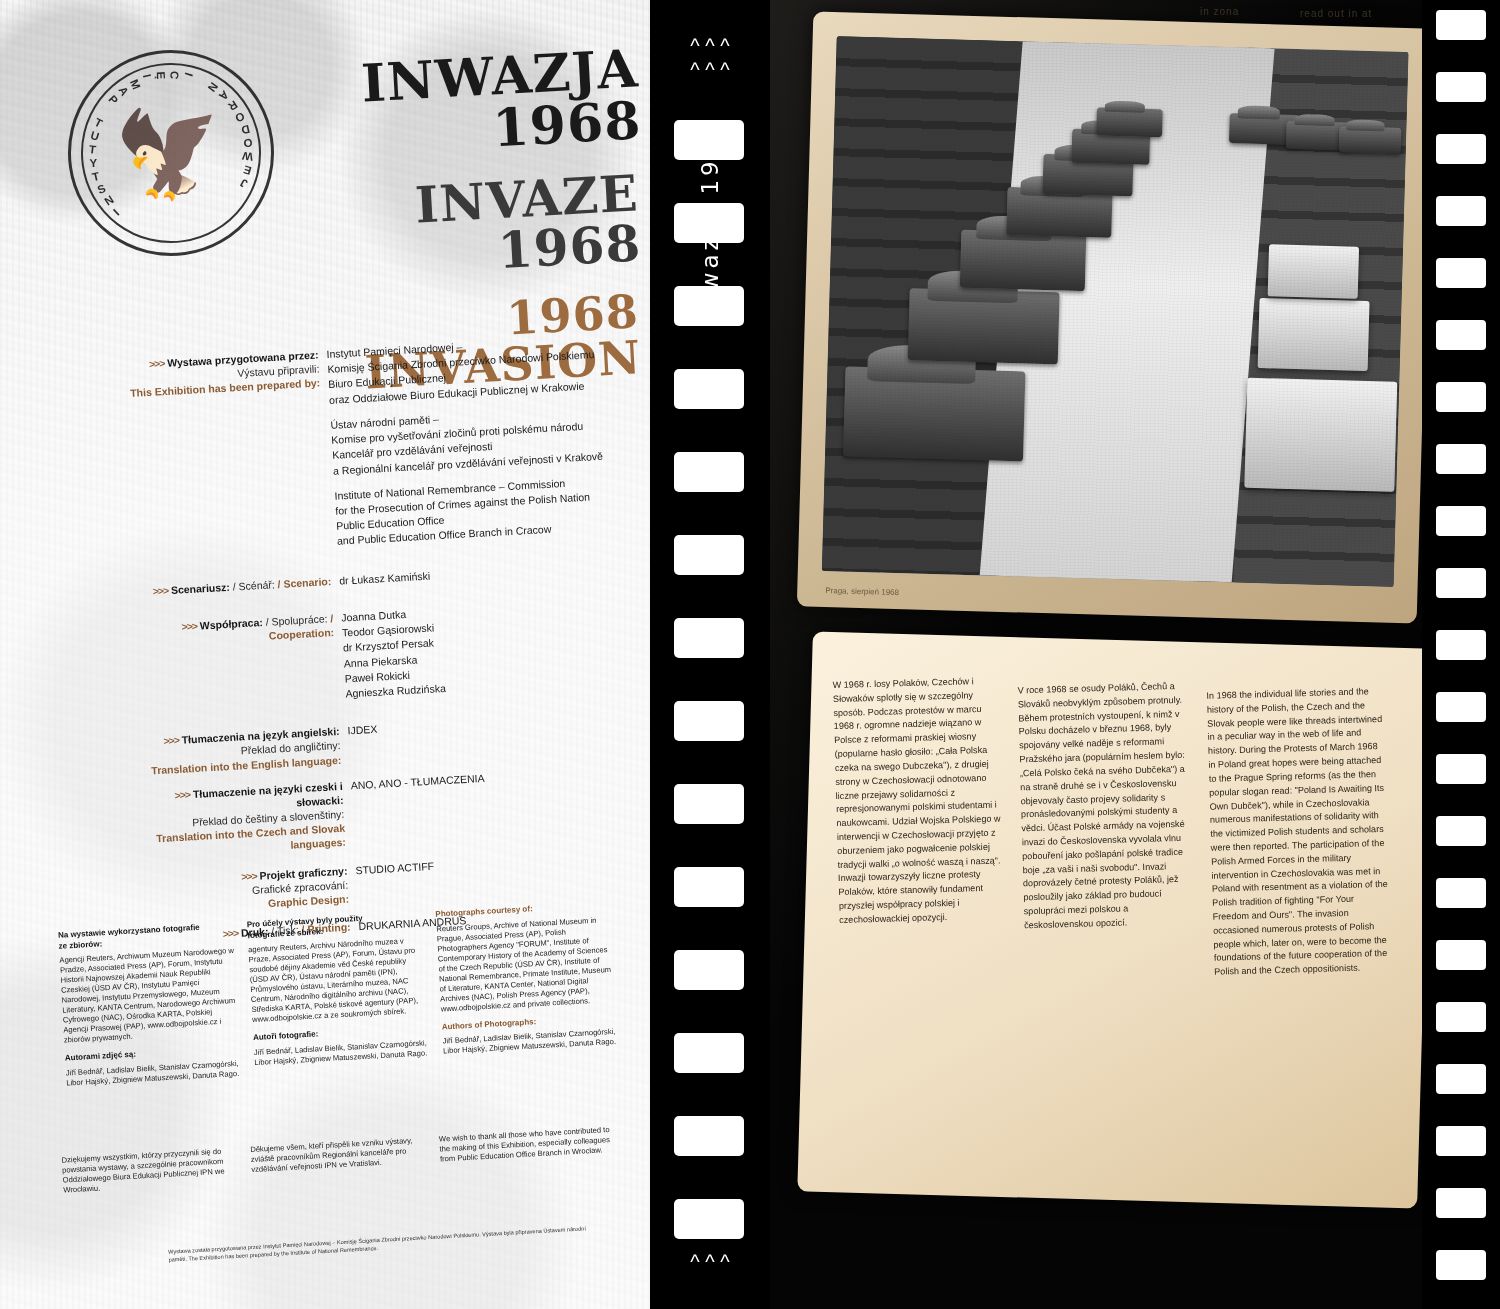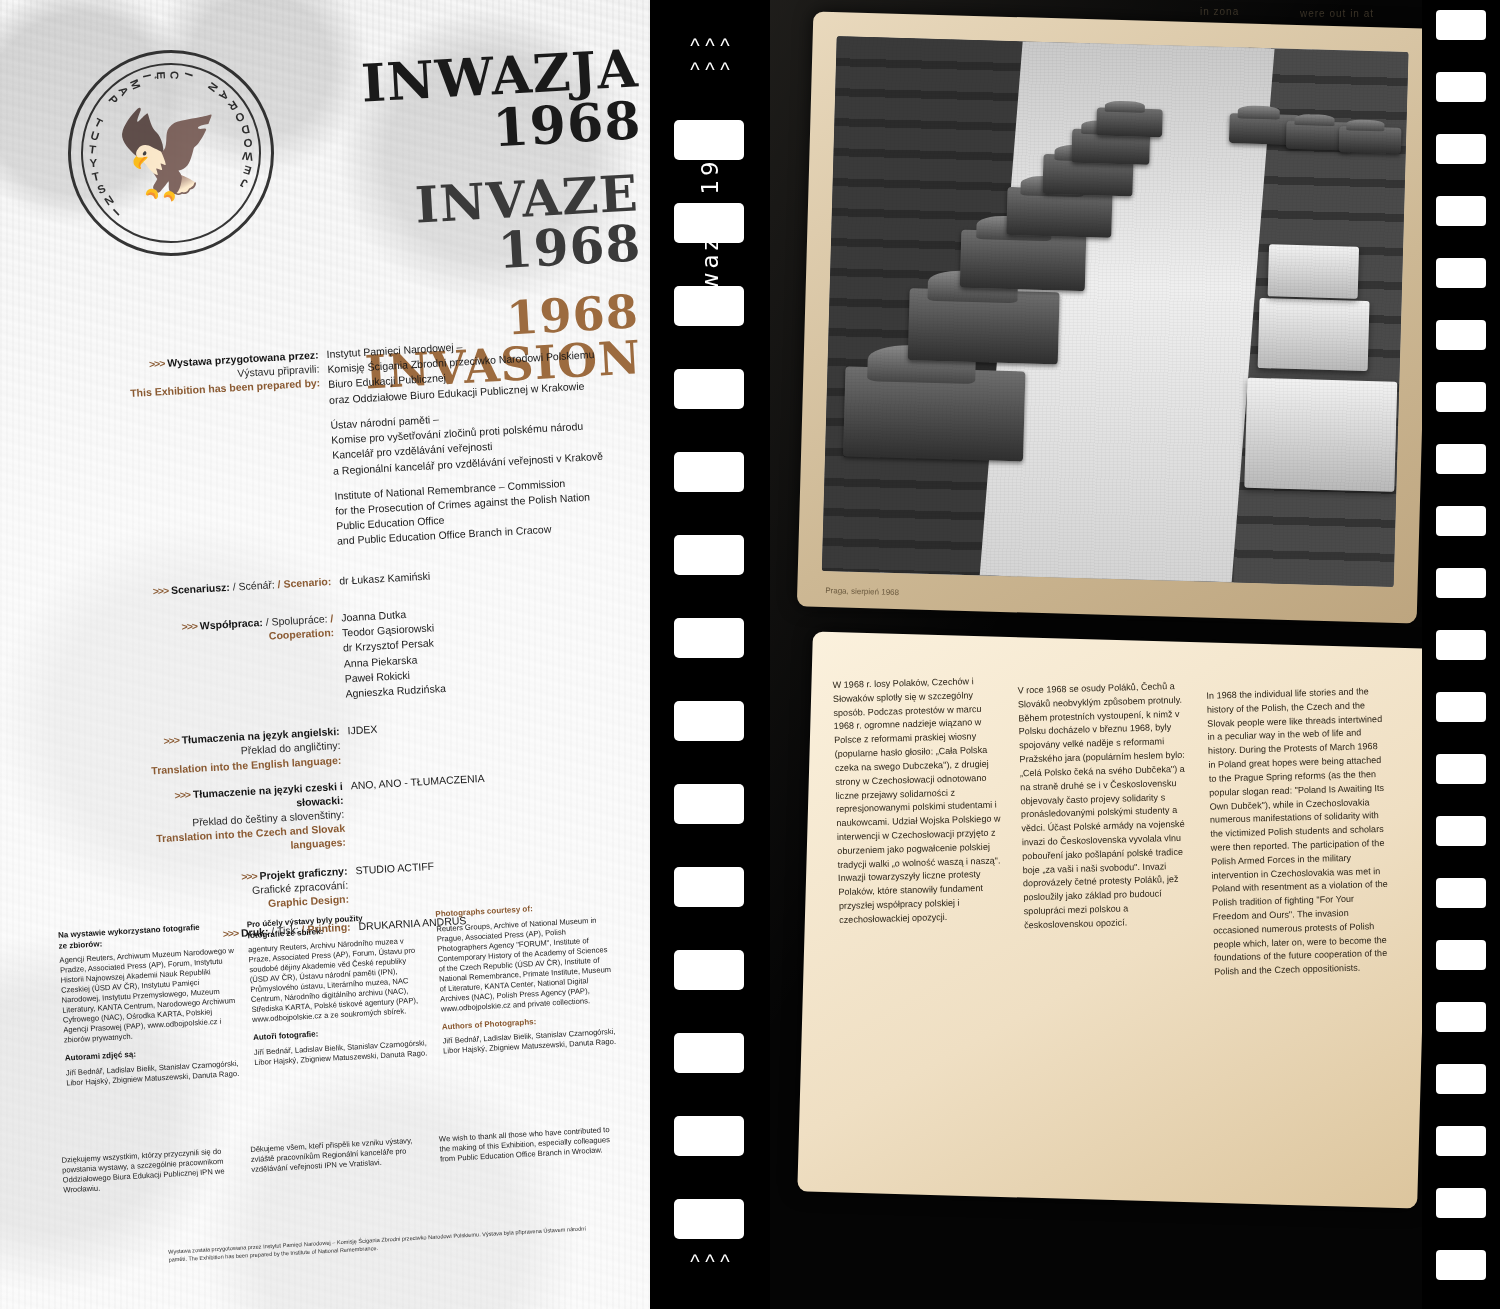--- a/index.html
+++ b/index.html
@@ -331,21 +331,21 @@
       <div class="perf" style="top: 1033px;"></div>
       <div class="perf" style="top: 1116px;"></div>
       <div class="perf" style="top: 1199px;"></div>
     </div>
 </div>
 
 <div id="right">
   <div id="right-bg"></div>
 
   <div class="bgword" style="left:430px;top:6px">in zona</div>
-  <div class="bgword" style="left:530px;top:8px">were out in at</div>
+  <div class="bgword" style="left:530px;top:8px">read out in at</div>
   <div class="bgword" style="left:400px;top:598px">in zona b  zein out in at</div>
 
   <div id="photo-card">
     <div id="photo-inner">
       <div class="sky"></div>
       <div class="bldgL"></div>
       <div class="bldgR"></div>
       <div class="road"></div>
 
       <div class="tank" style="left:18px;top:330px;width:180px;height:90px;"></div>

